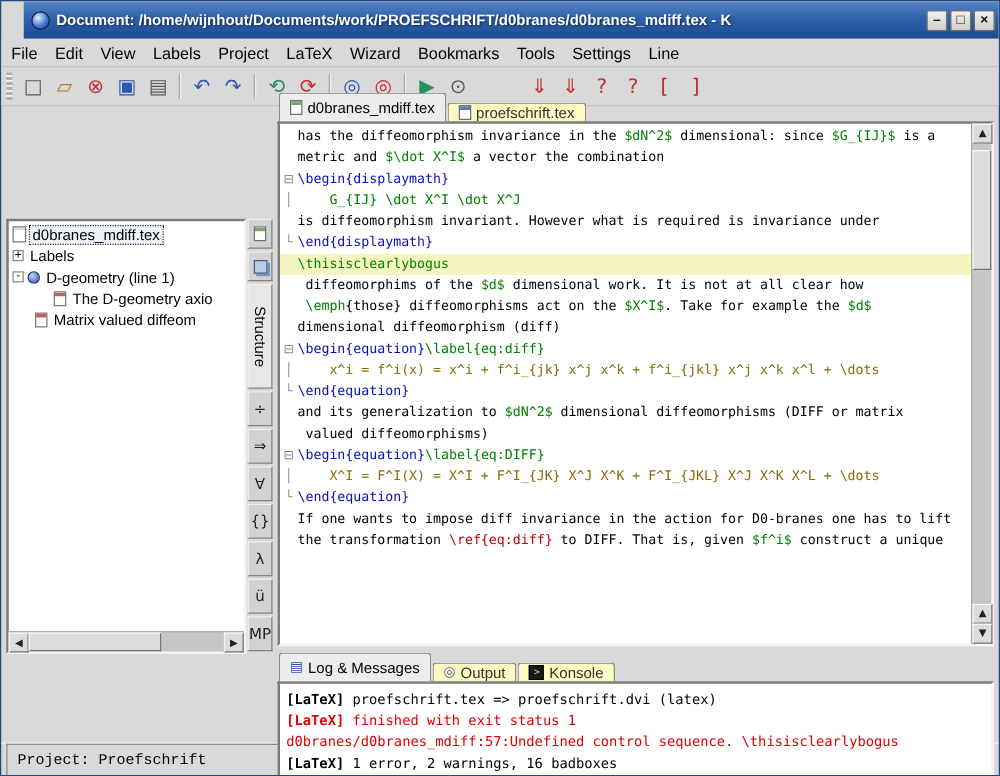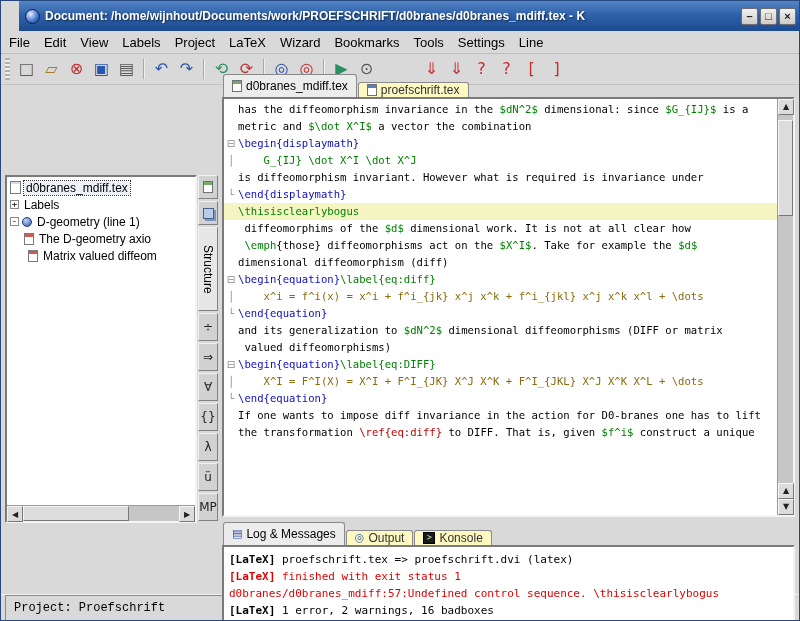--- a/index.html
+++ b/index.html
@@ -220,21 +220,21 @@
             </div>
             <div class="tree-row" style="padding-left: 3px;">
               <span class="expander">+</span>
               <span class="tree-label">Labels</span>
             </div>
             <div class="tree-row" style="padding-left: 3px;">
               <span class="expander">-</span>
               <span class="ti ti-bullet"></span>
               <span class="tree-label">D-geometry (line 1)</span>
             </div>
-            <div class="tree-row" style="padding-left: 17px;">
+            <div class="tree-row" style="padding-left: 36px;">
               <span class="ti ti-sec"></span>
               <span class="tree-label">The D-geometry axio</span>
             </div>
             <div class="tree-row" style="padding-left: 21px;">
               <span class="ti ti-sec"></span>
               <span class="tree-label">Matrix valued diffeom</span>
             </div>
           </div>
         <div class="hscroll">
           <span class="sb-btn">◀</span>

